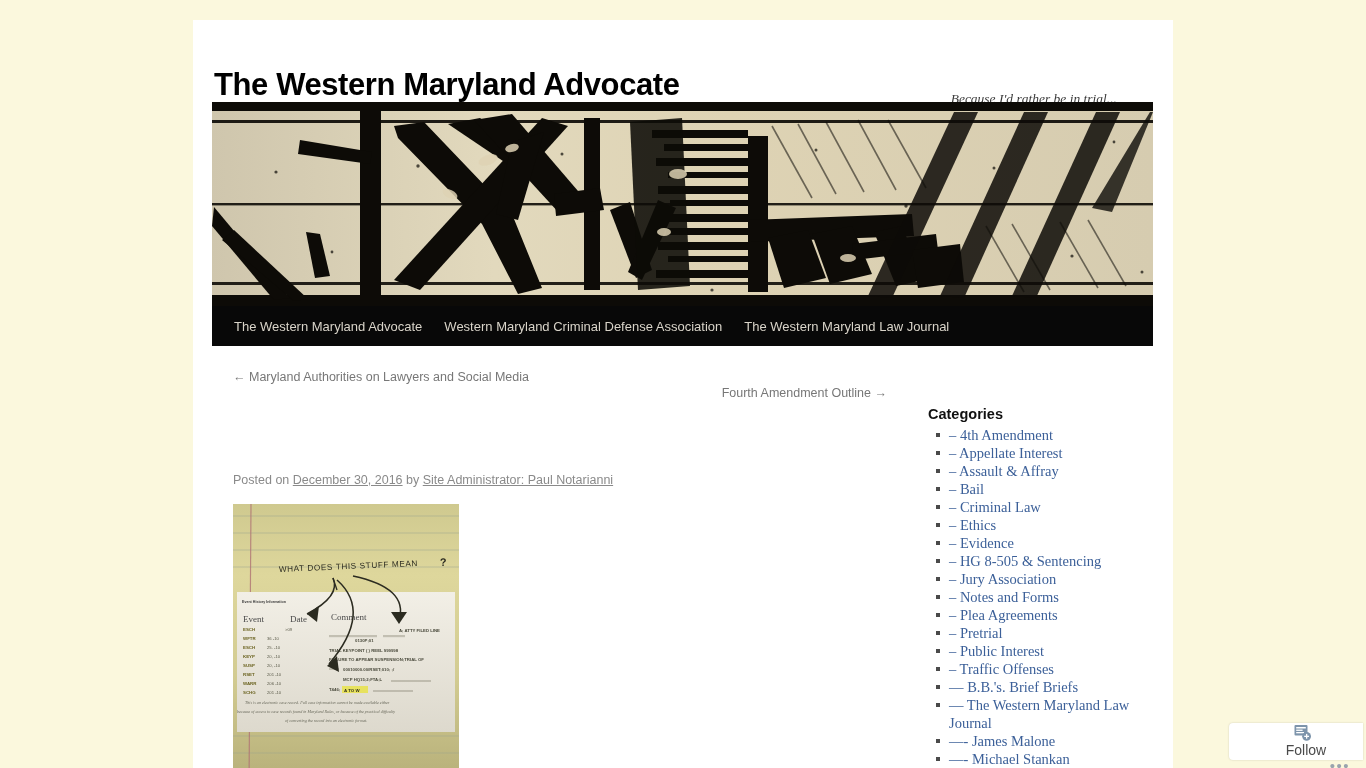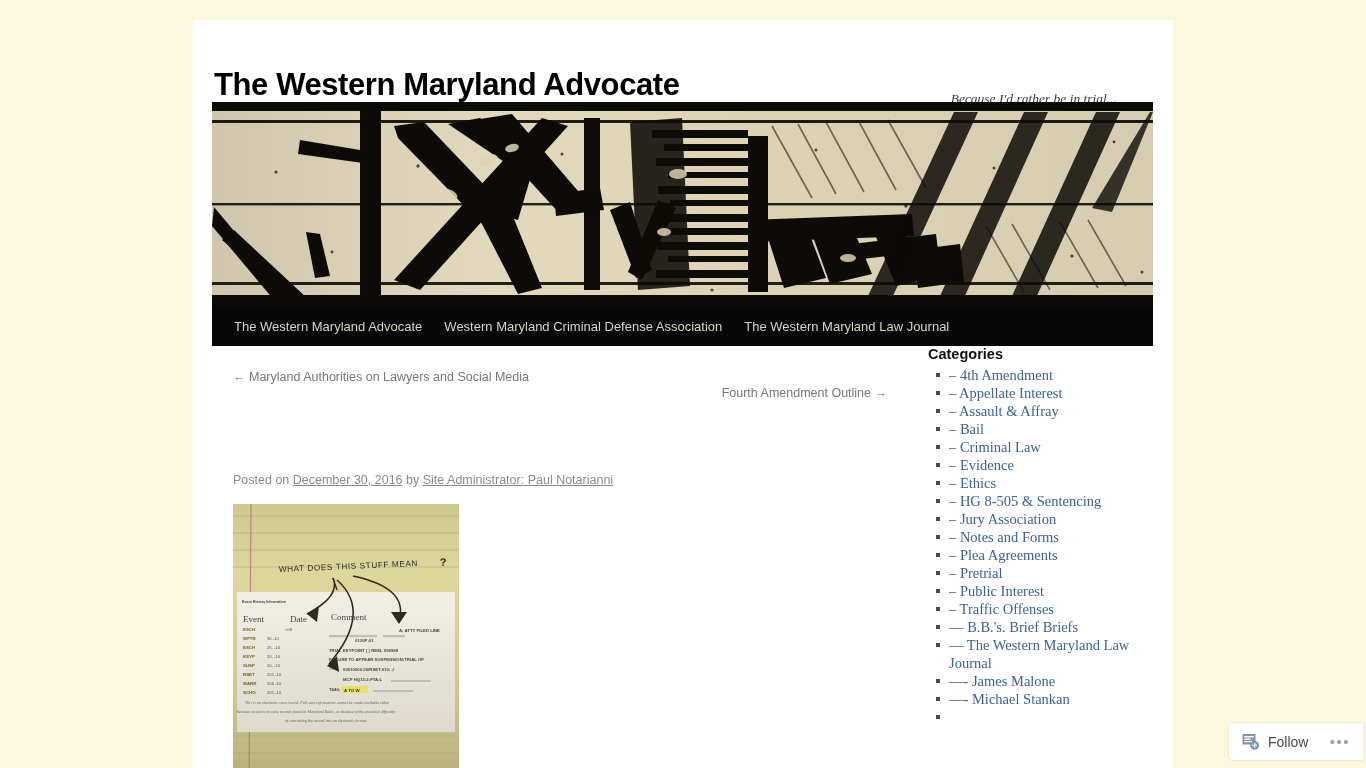--- a/index.html
+++ b/index.html
@@ -173,20 +173,21 @@
     left: 735px;
     top: 0;
     width: 238px;
   }
   #cat-heading {
     font-size: 14.5px;
     font-weight: bold;
     color: #111111;
     font-family: "Liberation Sans", sans-serif;
     margin: 0 0 3px 0;
+    padding-top: 60px;
   }
   #cat-list {
     list-style: none;
     margin: 4px;
     padding: 0;
   }
   #cat-list li {
     position: relative;
     padding-left: 17px;
     font-family: "Liberation Serif", serif;
@@ -215,20 +216,21 @@
     top: 723px;
     width: 134px;
     height: 37px;
     background: #ffffff;
     border-radius: 4px 0 0 4px;
     box-shadow: 0 0 2px rgba(0,0,0,0.18);
     display: flex;
     align-items: center;
     padding-left: 12px;
     box-sizing: border-box;
+    flex-direction: column;
   }
   #follow-icon { width: 19px; height: 19px; flex: 0 0 auto; }
   #follow-label {
     font-size: 14px;
     color: #4a4a4a;
     margin-left: 8px;
     font-family: "Liberation Sans", sans-serif;
   }
   #follow-more {
     margin-left: auto;
@@ -496,22 +498,22 @@
     </div>
 
     <aside id="sidebar">
       <h3 id="cat-heading">Categories</h3>
       <ul id="cat-list">
         <li><a>– 4th Amendment</a></li>
         <li><a>– Appellate Interest</a></li>
         <li><a>– Assault &amp; Affray</a></li>
         <li><a>– Bail</a></li>
         <li><a>– Criminal Law</a></li>
+        <li><a>– Ethics</a></li>
         <li><a>– Evidence</a></li>
-        <li><a>– Ethics</a></li>
         <li><a>– HG 8-505 &amp; Sentencing</a></li>
         <li><a>– Jury Association</a></li>
         <li><a>– Notes and Forms</a></li>
         <li><a>– Plea Agreements</a></li>
         <li><a>– Pretrial</a></li>
         <li><a>– Public Interest</a></li>
         <li><a>– Traffic Offenses</a></li>
         <li><a>— B.B.'s. Brief Briefs</a></li>
         <li><a>— The Western Maryland Law Journal</a></li>
         <li><a>—- James Malone</a></li>

